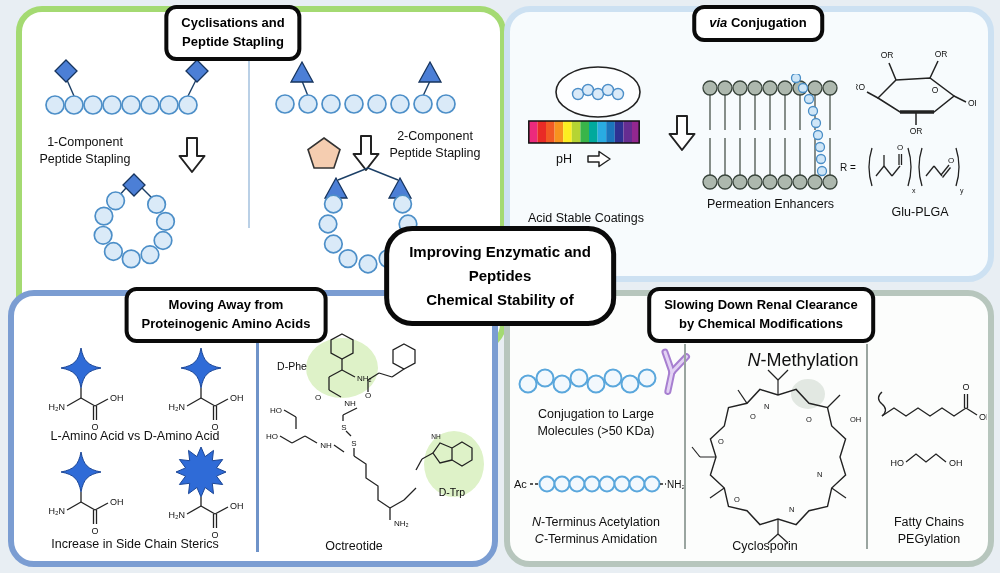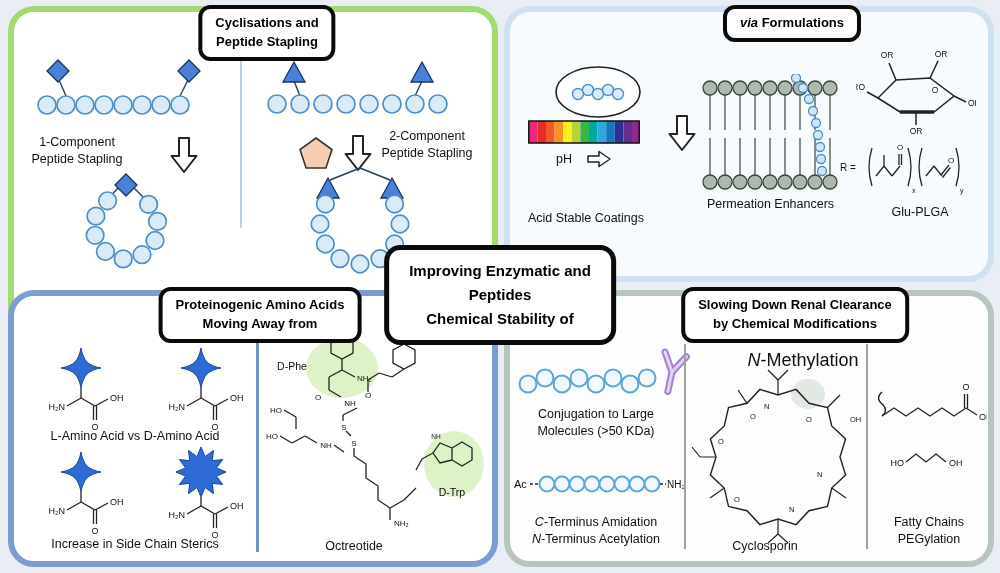--- a/index.html
+++ b/index.html
@@ -1,27 +1,27 @@
 <!DOCTYPE html>
 <html style="--bg: #e8eef3; --panel_green: #a4da72; --panel_lightblue: #cde1f2; --panel_blue: #7b9dd2; --panel_gray: #b7c6bd; --peptide_blue: #4d8fc8; --shape_blue: #4c7fd6; --star_blue: #2f6bd7; --pentagon_peach: #f5cdb0; --highlight_green: #def2c8; --antibody_purple: #a77fd0;"><head>
 <meta charset="utf-8">
 <style>
   * { margin:0; padding:0; box-sizing:border-box; }
   html,body { font-family:"Liberation Sans", sans-serif; background:#dde5ec; }
   .canvas { position:relative; width:1000px; height:573px; background:var(--bg,#e8eef3); overflow:hidden; }
   .panel { position:absolute; background:#fff; border-radius:26px; z-index:1; overflow:hidden; }
-  .panel-tl { left:8px;  top:6px;   width:490px; height:344px; border:6px solid var(--panel_green,#a4da72); }
+  .panel-tl { left:16px;  top:6px;   width:490px; height:344px; border:6px solid var(--panel_green,#a4da72); }
   .panel-tr { left:504px;top:6px;   width:490px; height:276px; border:6px solid var(--panel_lightblue,#cde1f2); background:#f7fbfd; }
   .panel-bl { left:8px;  top:290px; width:490px; height:277px; border:6px solid var(--panel_blue,#7b9dd2); }
   .panel-br { left:504px;top:290px; width:490px; height:277px; border:6px solid var(--panel_gray,#b7c6bd); background:#fcfdfc; }
   .titlebox { position:absolute; transform:translateX(-50%); background:#fff; border:4px solid #0a0a0a;
               border-radius:12px; padding:5px 13px; text-align:center; font-weight:bold; font-size:13px;
-              line-height:1.45; color:#000; z-index:5; white-space:nowrap;margin-left:34px; }
-  .centerbox { position:absolute; left:500px; top:245px; transform:translateX(-50%); background:#fff;
-               border:5px solid #0a0a0a; border-radius:16px; padding:9px 20px; text-align:center;
+              line-height:1.45; color:#000; z-index:5; white-space:nowrap; }
+  .centerbox { position:absolute; left:500px; top:226px; transform:translateX(-50%); background:#fff;
+               border:5px solid #0a0a0a; border-radius:28px; padding:9px 20px; text-align:center;
                font-weight:bold; font-size:15px; line-height:1.6; color:#000; z-index:6; white-space:nowrap; }
   .abs { position:absolute; }
   .lbl { position:absolute; font-size:12.5px; line-height:1.35; color:#101010; text-align:center; }
   .vline { position:absolute; width:2px; }
   .phrow { position:absolute; display:flex; align-items:center; gap:14px; font-size:12.5px; color:#101010; }
   svg text { font-family:"Liberation Sans", sans-serif; }
 </style>
 </head>
 <body>
 
@@ -455,22 +455,22 @@
           <circle cx="95" cy="20" r="7.5"></circle>
           <circle cx="110" cy="20" r="7.5"></circle>
         <circle cx="125" cy="20" r="7.5"></circle>
           <circle cx="140" cy="20" r="7.5"></circle>
       </g>
       <line x1="148" y1="20" x2="154" y2="20" stroke="#222" stroke-width="1.4" stroke-dasharray="3,2"></line>
       <text x="155" y="24" font-size="10" fill="#111">NH₂</text>
     </svg>
 
     <div class="lbl" style="left:0;top:218px;width:172px">
+      <div><i>N</i><span>-Terminus Acetylation</span></div>
       <div><i>C</i><span>-Terminus Amidation</span></div>
-      <div><i>N</i><span>-Terminus Acetylation</span></div>
     </div>
 
     <div class="vline" style="left:174px;top:48px;height:205px;background:#9aa5a0;width:1.5px"></div>
 
     <div class="lbl" style="left:228px;top:52px;width:130px;font-size:18px">
       <i>N</i><span>-Methylation</span>
     </div>
 
     <svg class="abs" style="left:180px;top:66px" width="180" height="185" viewBox="0 0 180 185">
       <ellipse cx="118" cy="32" rx="17" ry="15" fill="#e2e8e2"></ellipse>
@@ -527,26 +527,26 @@
       <div>PEGylation</div>
     </div>
   </section>
 
   <div class="titlebox" style="left:233px;top:5px">
     <div>Cyclisations and</div>
     <div>Peptide Stapling</div>
   </div>
 
   <div class="titlebox" style="left:758px;top:5px">
-    <div><i>via</i><span> Formulations</span></div>
+    <div><i>via</i><span> Conjugation</span></div>
   </div>
 
   <div class="titlebox" style="left:226px;top:287px">
+    <div>Moving Away from</div>
     <div>Proteinogenic Amino Acids</div>
-    <div>Moving Away from</div>
   </div>
 
   <div class="titlebox" style="left:761px;top:287px">
     <div>Slowing Down Renal Clearance</div>
     <div>by Chemical Modifications</div>
   </div>
 
   <div class="centerbox">
     <div>Improving Enzymatic and</div>
     <div>Peptides</div>

